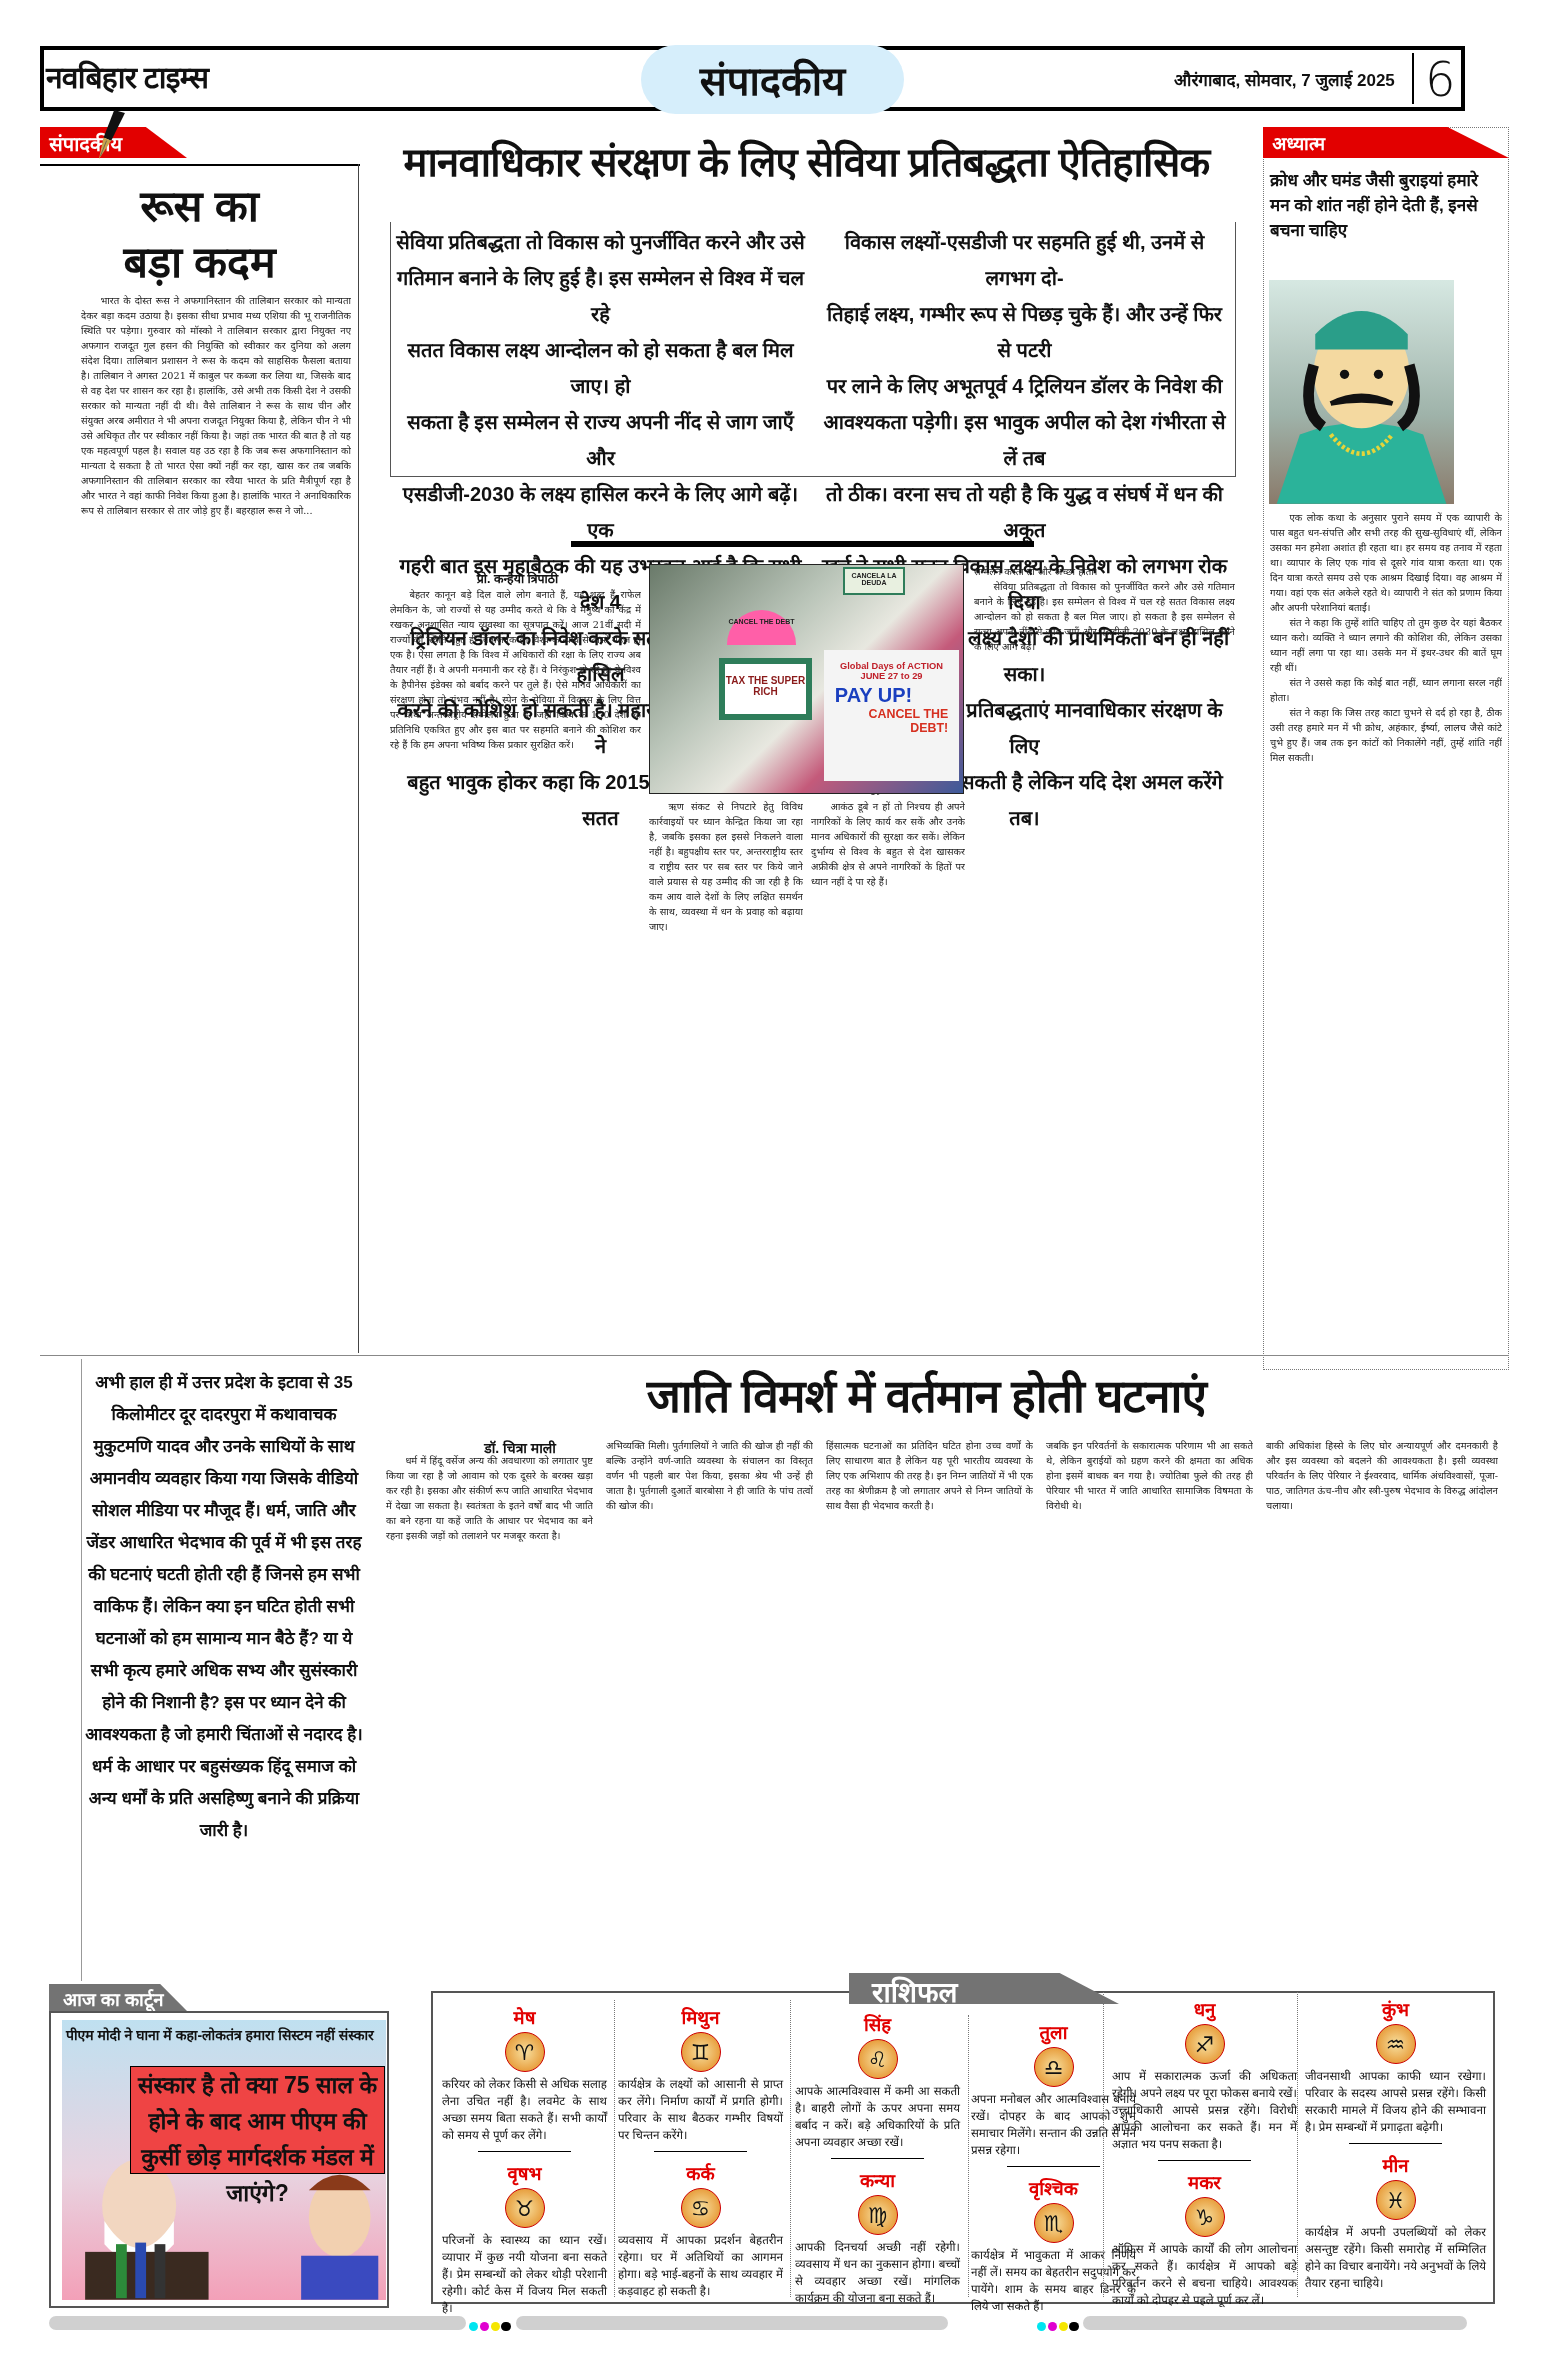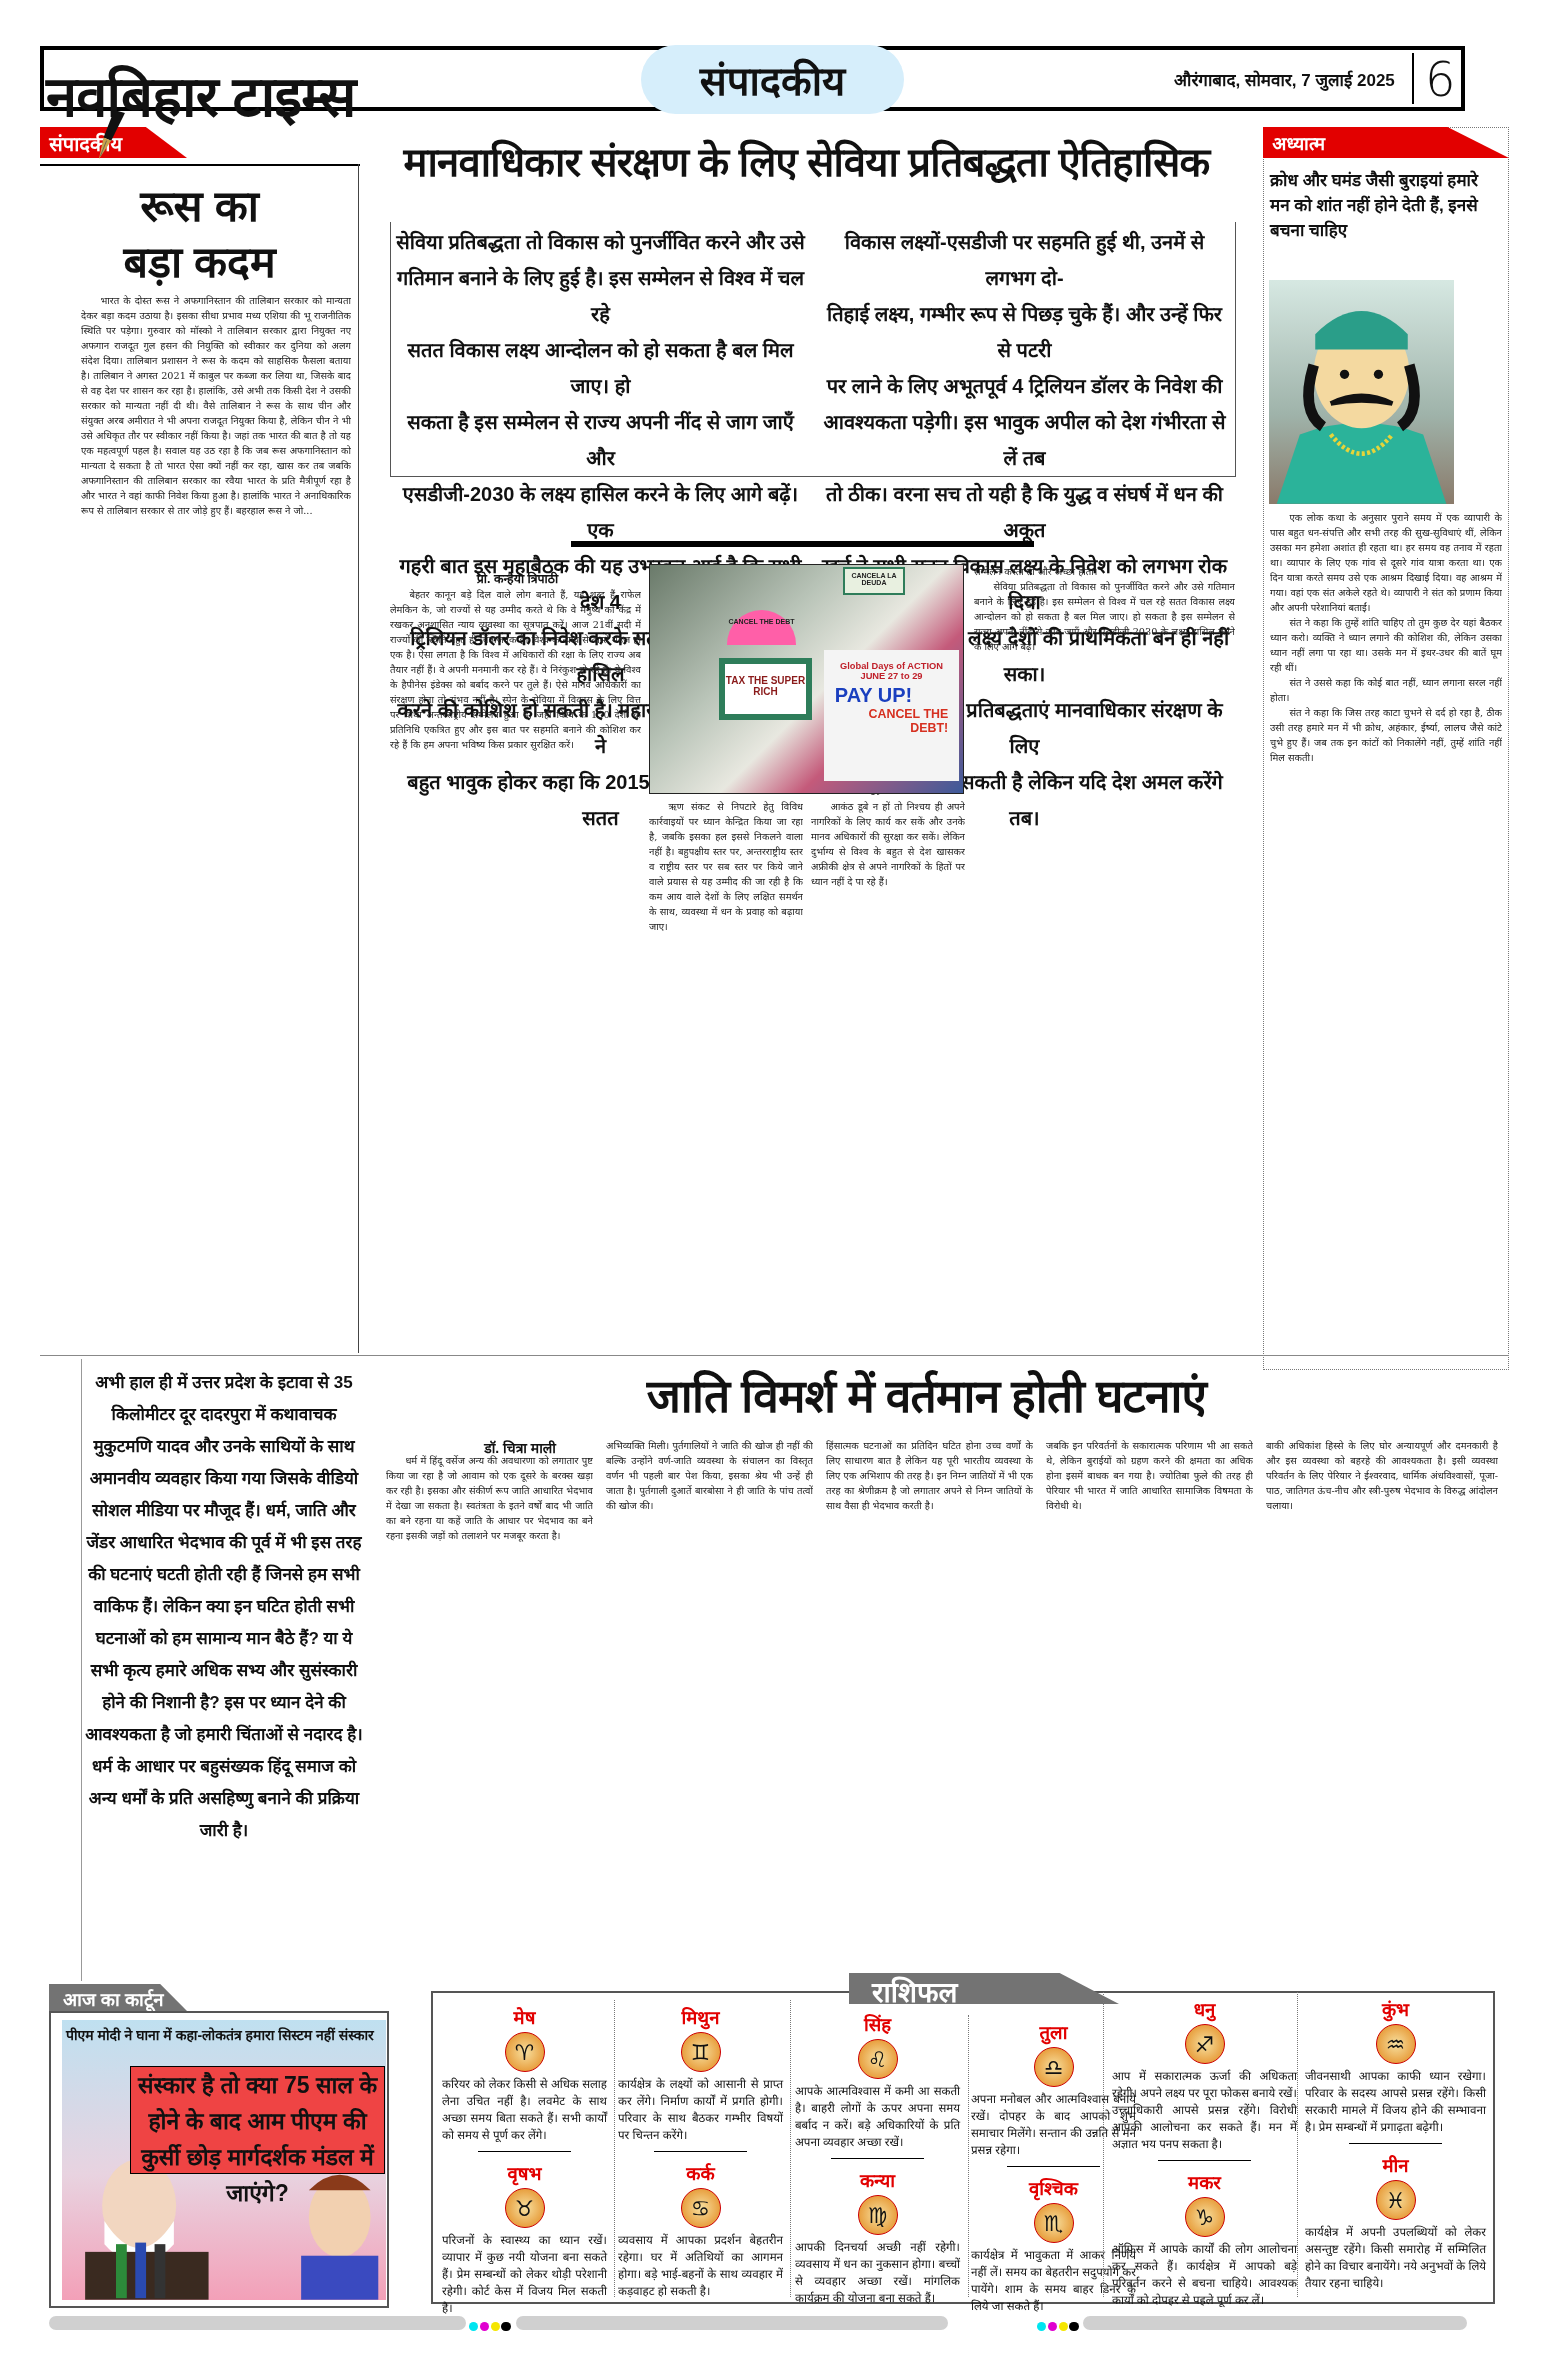--- a/index.html
+++ b/index.html
@@ -1,19 +1,19 @@
 <!DOCTYPE html>
 <html style="font-size:12.4px"><head>
 <meta charset="utf-8">
 <style>
   * { box-sizing: border-box; margin: 0; padding: 0; }
   body { width: 1544px; height: 2377px; background: #fff; font-family: "DejaVu Sans", sans-serif; color: #111; position: relative; overflow: hidden; }
   .abs { position: absolute; }
   .masthead { left: 40px; top: 46px; width: 1425px; height: 65px; border: 4.6px solid #000; }
-  .mast-title { left: 46px; top: 56px; font-size: 56px; font-weight: bold; letter-spacing: -0.8px; font-family: "Liberation Sans", sans-serif; }
+  .mast-title { left: 46px; top: 56px; font-size: 30px; font-weight: bold; letter-spacing: -0.8px; font-family: "Liberation Sans", sans-serif; }
   .mast-pill { left: 641px; top: 45px; width: 263px; height: 69px; background: #d6eefb; border-radius: 35px; display: flex; align-items: center; justify-content: center; font-size: 40px; font-weight: bold; font-family: "Liberation Sans", sans-serif; }
   .mast-date { left: 1174px; top: 68px; font-size: 17px; font-weight: bold; font-family: "Liberation Sans", sans-serif; }
   .mast-sep { left: 1412px; top: 53px; width: 1.5px; height: 51px; background: #000; }
   .mast-page { left: 1425px; top: 51px; font-size: 48px; font-family: "DejaVu Sans", sans-serif; font-weight: 300; }
   .red-tag { background: #e20000; color: #fff; font-weight: bold; font-family: "Liberation Sans", sans-serif; padding: 3.1px 9.3px; }
   .tag-editorial { left: 40px; top: 127px; width: 147px; height: 31px; font-size: 20px; clip-path: polygon(0 0, 72% 0, 100% 100%, 0 100%); }
   .pen { left: 91px; top: 110px; width: 35px; height: 49px; }
   .rule { background: #000; }
   .col-text { font-size: 9.7px; line-height: 15px; text-align: justify; font-family: "DejaVu Serif", serif; color: #222; }
   .col-text p { text-indent: 2em; }
@@ -162,21 +162,21 @@
 <div class="abs col-text" style="left:606px;top:1438px;width:207px;height:525px;overflow:hidden;">
     <div>अभिव्यक्ति मिली। पुर्तगालियों ने जाति की खोज ही नहीं की बल्कि उन्होंने वर्ण-जाति व्यवस्था के संचालन का विस्तृत वर्णन भी पहली बार पेश किया, इसका श्रेय भी उन्हें ही जाता है। पुर्तगाली दुआर्ते बारबोसा ने ही जाति के पांच तत्वों की खोज की।</div>
   </div>
 <div class="abs col-text" style="left:826px;top:1438px;width:207px;height:525px;overflow:hidden;">
     <div>हिंसात्मक घटनाओं का प्रतिदिन घटित होना उच्च वर्णों के लिए साधारण बात है लेकिन यह पूरी भारतीय व्यवस्था के लिए एक अभिशाप की तरह है। इन निम्न जातियों में भी एक तरह का श्रेणीक्रम है जो लगातार अपने से निम्न जातियों के साथ वैसा ही भेदभाव करती है।</div>
   </div>
 <div class="abs col-text" style="left:1046px;top:1438px;width:207px;height:525px;overflow:hidden;">
     <div>जबकि इन परिवर्तनों के सकारात्मक परिणाम भी आ सकते थे, लेकिन बुराईयों को ग्रहण करने की क्षमता का अधिक होना इसमें बाधक बन गया है। ज्योतिबा फुले की तरह ही पेरियार भी भारत में जाति आधारित सामाजिक विषमता के विरोधी थे।</div>
   </div>
 <div class="abs col-text" style="left:1266px;top:1438px;width:232px;height:525px;overflow:hidden;">
-    <div>बाकी अधिकांश हिस्से के लिए घोर अन्यायपूर्ण और दमनकारी है और इस व्यवस्था को बहरहे की आवश्यकता है। इसी व्यवस्था परिवर्तन के लिए पेरियार ने ईश्वरवाद, धार्मिक अंधविश्वासों, पूजा-पाठ, जातिगत ऊंच-नीच और स्त्री-पुरुष भेदभाव के विरुद्ध आंदोलन चलाया।</div>
+    <div>बाकी अधिकांश हिस्से के लिए घोर अन्यायपूर्ण और दमनकारी है और इस व्यवस्था को बदलने की आवश्यकता है। इसी व्यवस्था परिवर्तन के लिए पेरियार ने ईश्वरवाद, धार्मिक अंधविश्वासों, पूजा-पाठ, जातिगत ऊंच-नीच और स्त्री-पुरुष भेदभाव के विरुद्ध आंदोलन चलाया।</div>
   </div>
 
 <div class="abs black-tag tag-cartoon">आज का कार्टून</div>
 <div class="abs cartoon-frame"></div>
 <div class="abs cartoon-bg">
   <svg class="abs" style="left:0;top:139px;" width="324" height="141" viewBox="0 0 420 182">
     <ellipse cx="100" cy="60" rx="48" ry="60" fill="#f2d6c0"></ellipse>
     <path d="M55 80 Q100 150 145 80 L145 110 Q100 160 55 110 Z" fill="#fff"></path>
     <rect x="30" y="120" width="160" height="62" fill="#3a2a20"></rect>
     <rect x="70" y="110" width="14" height="70" fill="#2c8a3a"></rect>

